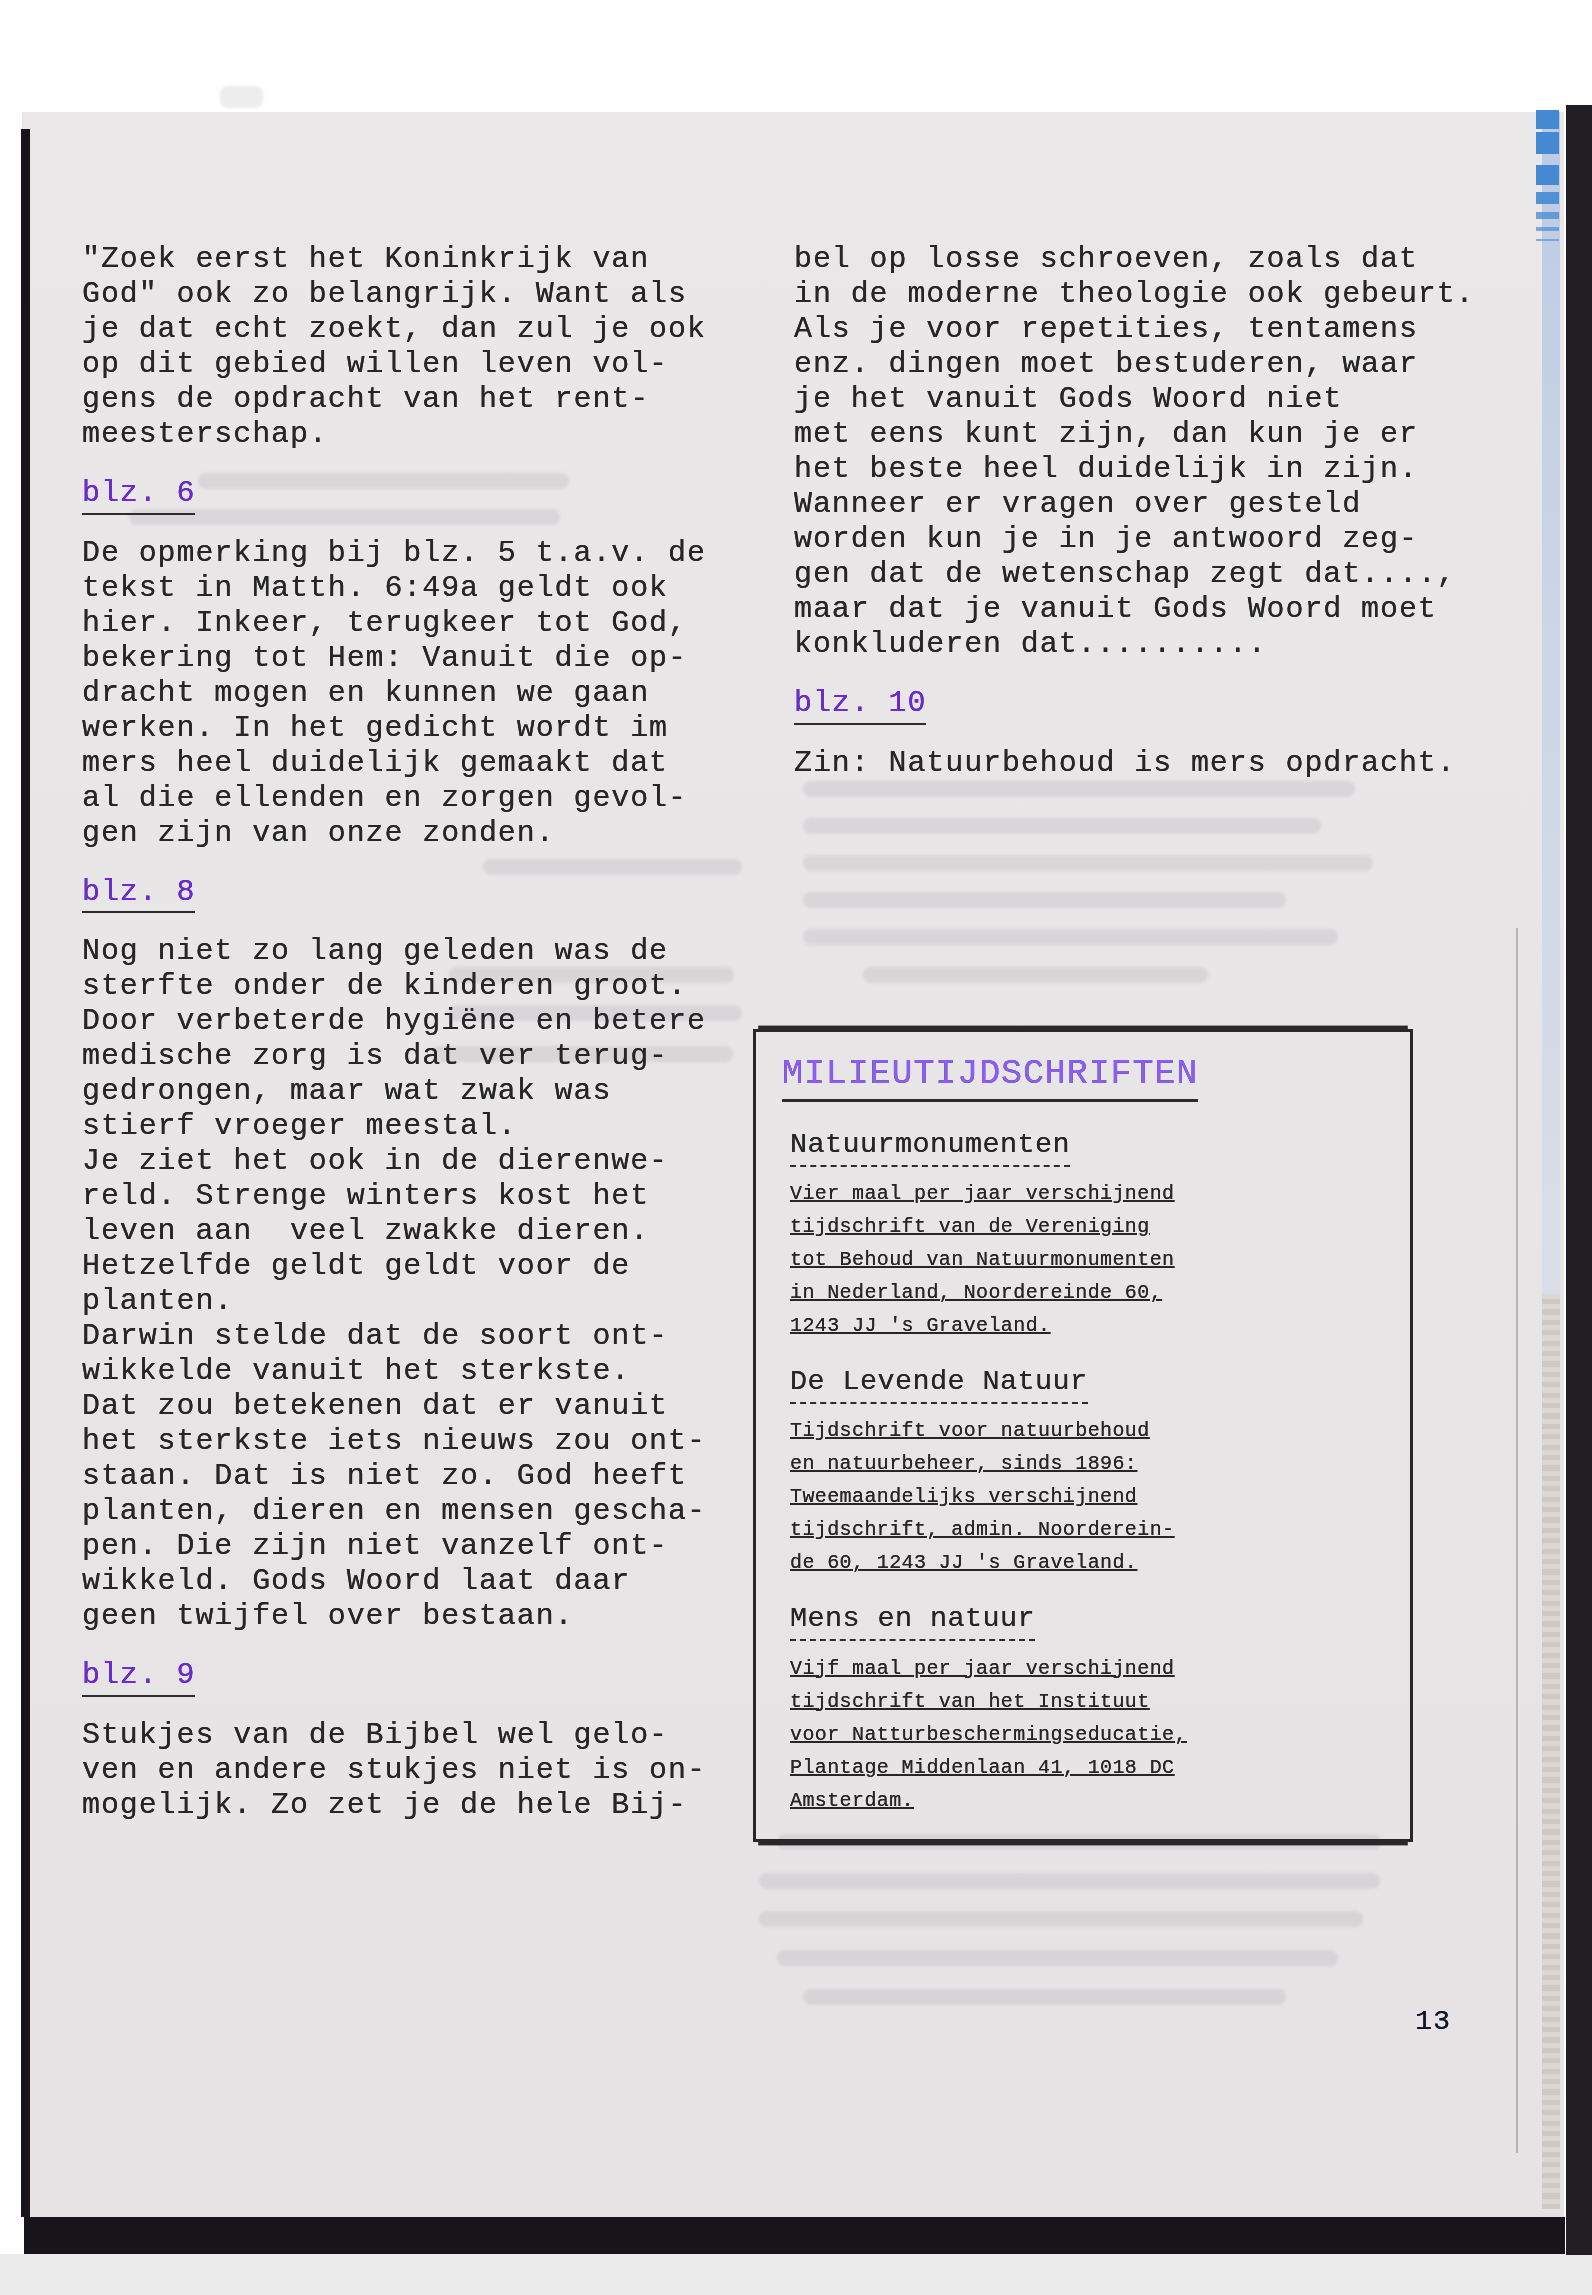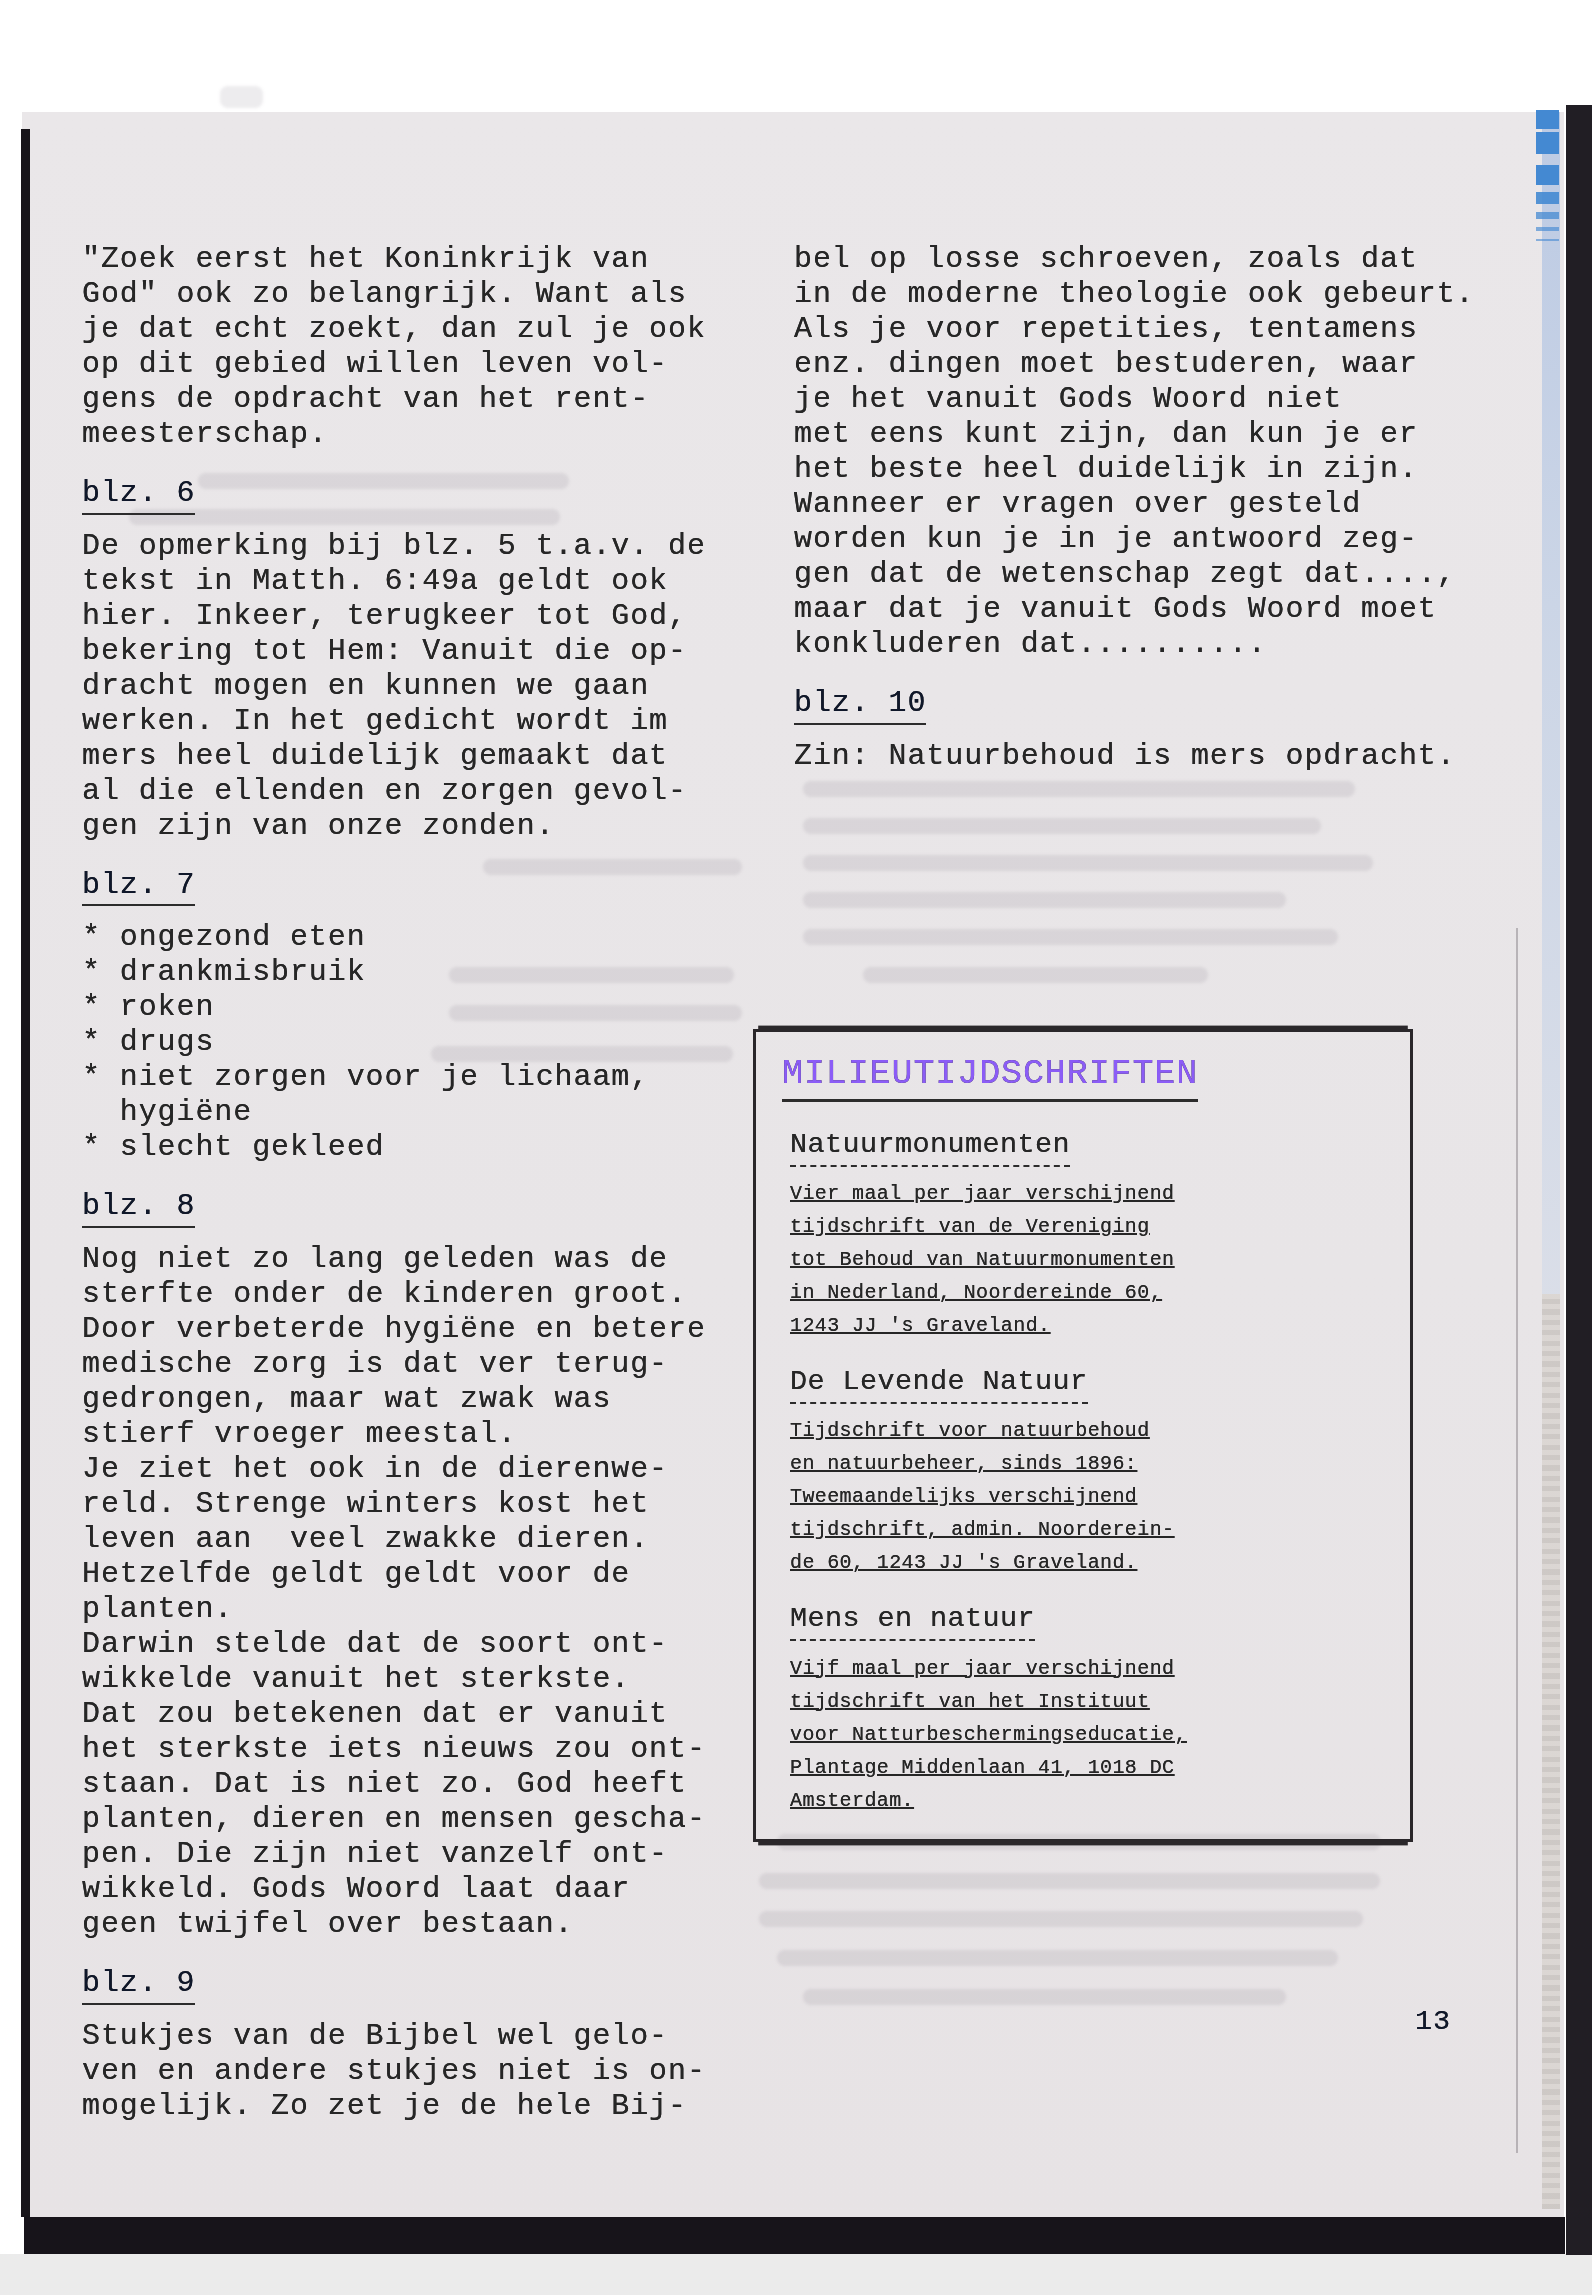--- a/index.html
+++ b/index.html
@@ -37,22 +37,22 @@
     font-size:30px;line-height:35px;letter-spacing:0.9px;
     color:#262626;
     text-shadow:0 0 0.5px #2b2b2b;
   }
   .col{position:absolute;top:242px;}
   .col-left{left:82px;width:682px;}
   .col-right{left:794px;width:708px;}
   .sec{margin-top:24px;}
   .sec-heading{
     display:inline-block;
-    font-size:30px;line-height:35px;letter-spacing:0.9px;color:#0f172a;
-    border-bottom:2.6px solid #2c2c2c;padding-bottom:1.7px;margin-bottom:14px;
+    font-size:30px;line-height:35px;letter-spacing:0.9px;color:#6d28d9;
+    border-bottom:2.6px solid #2c2c2c;padding-bottom:1.7px;margin-bottom:21px;
     text-shadow:0 0 0.5px #2b2b2b;
   }
   
   .mbox{
     position:absolute;left:753px;top:1029px;width:604px;
     border:3.5px solid #2a272a;
     box-shadow:0 -8.6px 0 -5.2px #2a272a,0 8.6px 0 -5.2px #2a272a;
     padding:22.4px 24px 22.4px 26px;
     background:transparent;
   }
@@ -126,30 +126,20 @@
 tekst in Matth. 6:49a geldt ook
 hier. Inkeer, terugkeer tot God,
 bekering tot Hem: Vanuit die op-
 dracht mogen en kunnen we gaan
 werken. In het gedicht wordt im
 mers heel duidelijk gemaakt dat
 al die ellenden en zorgen gevol-
 gen zijn van onze zonden.</div>
   </div>
 
-  <div class="sec">
-    <span class="sec-heading">blz. 7</span>
-    <div class="tw">* ongezond eten
-* drankmisbruik
-* roken
-* drugs
-* niet zorgen voor je lichaam,
-  hygiëne
-* slecht gekleed</div>
-  </div>
 
   <div class="sec">
     <span class="sec-heading">blz. 8</span>
     <div class="tw">Nog niet zo lang geleden was de
 sterfte onder de kinderen groot.
 Door verbeterde hygiëne en betere
 medische zorg is dat ver terug-
 gedrongen, maar wat zwak was
 stierf vroeger meestal.
 Je ziet het ook in de dierenwe-

